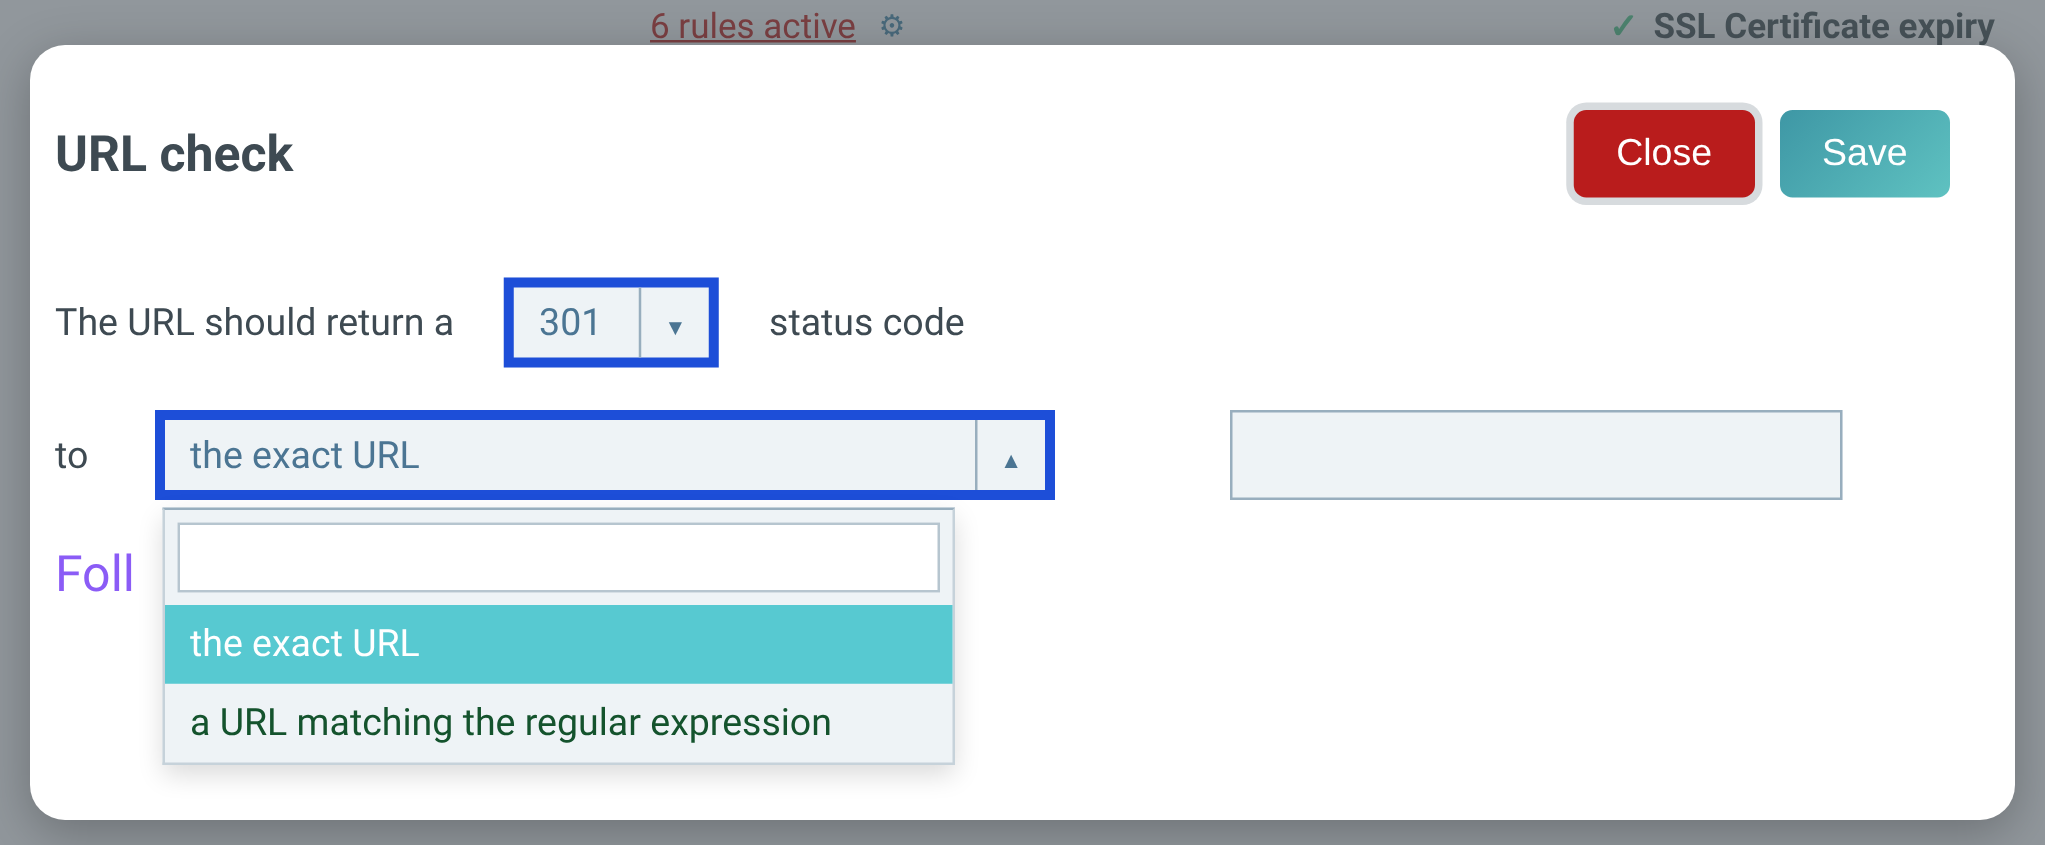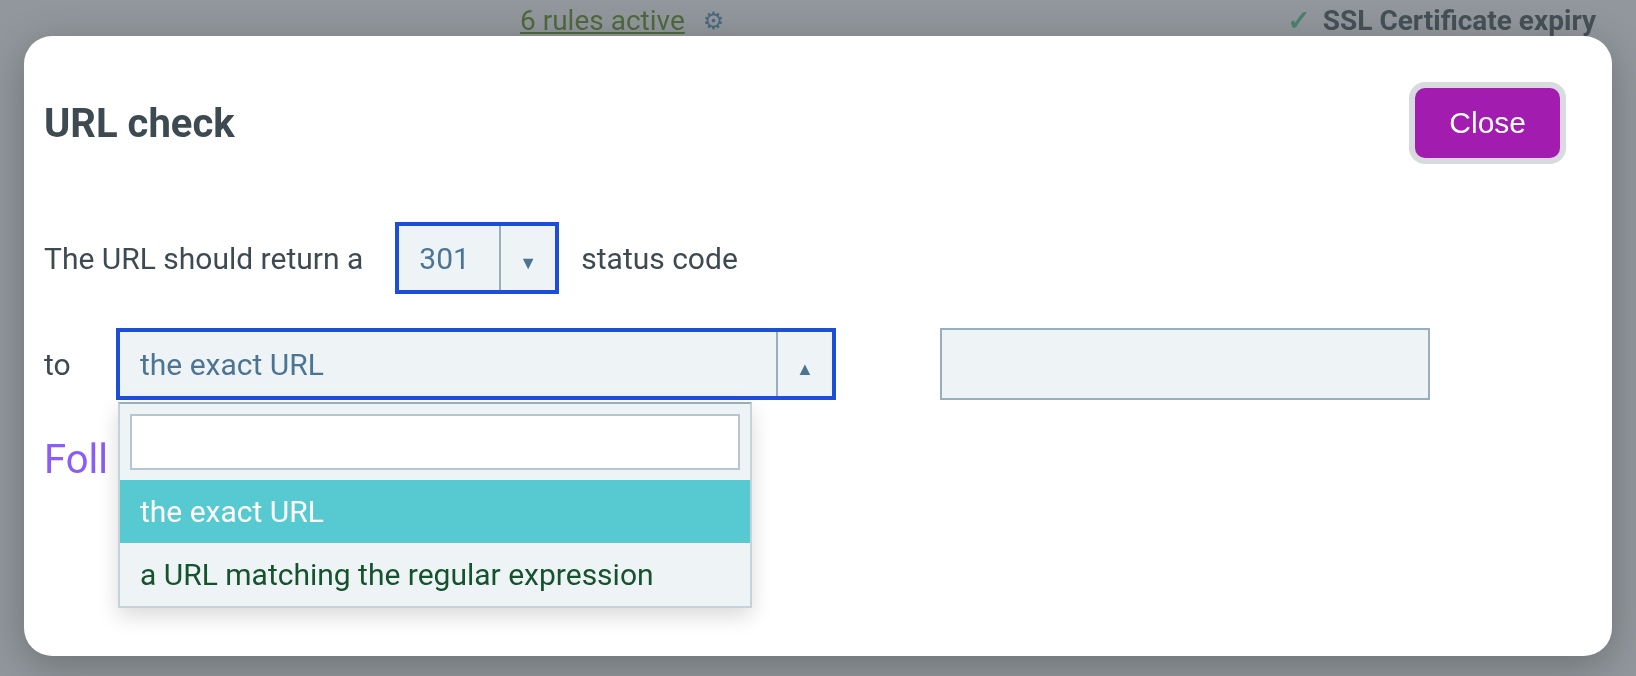--- a/index.html
+++ b/index.html
@@ -6,21 +6,21 @@
     html, body { width: 1636px; height: 676px; overflow: hidden; font-family: -apple-system, BlinkMacSystemFont, "Segoe UI", Roboto, Helvetica, Arial, sans-serif; }
     .backdrop {
       position: absolute; inset: 0;
       background: #dfe3e6;
       filter: saturate(90%);
     }
     .back-content {
       position: absolute; top: 0; left: 0; right: 0;
       display: flex; justify-content: space-between; padding: 4px 40px;
     }
-    .back-left { color: #4d7c0f; font-size: 28px; text-decoration: underline; }
+    .back-left { color: #b91c1c; font-size: 28px; text-decoration: underline; }
     .gear { color: #3a7ea2; font-size: 24px; margin-left: 8px; }
     .back-right { color: #3a4750; font-size: 28px; font-weight: 700; display: flex; align-items: center; gap: 12px;}
     .check { color: #3fb67f; font-size: 28px; }
     .overlay-dim {
       position: absolute; inset: 0; background: rgba(80,90,95,0.55);
     }
 
     .modal {
       position: absolute;
       left: 24px; right: 24px; top: 36px; bottom: 20px;
@@ -36,37 +36,36 @@
     }
     .modal-title {
       font-size: 40px; font-weight: 700; color: #3e4a52;
     }
     .header-buttons { display: flex; gap: 20px; }
     .btn {
       font-size: 30px; font-weight: 500; color: #fff;
       border-radius: 10px; padding: 18px 34px; border: none; cursor: pointer;
     }
     .btn-close {
-      background: #a21caf;
+      background: #b91c1c;
       box-shadow: 0 0 0 6px #d7dbde;
     }
     .btn-save {
       background: linear-gradient(135deg, #3e97a5 0%, #5fc2c1 100%);
     }
 
     .row {
-      display: flex; align-items: center; gap: 22px; margin-bottom: 34px;
+      display: flex; align-items: center; gap: 40px; margin-bottom: 34px;
       font-size: 30px; color: #3e4a52;
     }
 
     .combo {
       display: inline-flex; align-items: stretch;
-      border: 4px solid #1d4ed8; background: #eef3f6;
+      border: 8px solid #1d4ed8; background: #eef3f6;
       height: 72px;
-      margin-left: 10px;
     }
     .combo-value {
       display: flex; align-items: center; padding: 0 20px;
       color: #4b7593; font-size: 30px; min-width: 100px;
     }
     .combo-arrow {
       width: 56px; border-left: 2px solid #98aebe;
       display: flex; align-items: center; justify-content: center;
       color: #4b7593;
     }
@@ -126,20 +125,21 @@
   </div>
 </div>
 <div class="overlay-dim"></div>
 
 <div class="modal">
 
   <div class="modal-header">
     <div class="modal-title">URL check</div>
     <div class="header-buttons">
       <button class="btn btn-close">Close</button>
+      <button class="btn btn-save">Save</button>
     </div>
   </div>
 
   <div class="row">
     <span>The URL should return a</span>
     <div class="combo">
       <div class="combo-value">301</div>
       <div class="combo-arrow">
           <span class="arrow-down"></span>
         </div>

